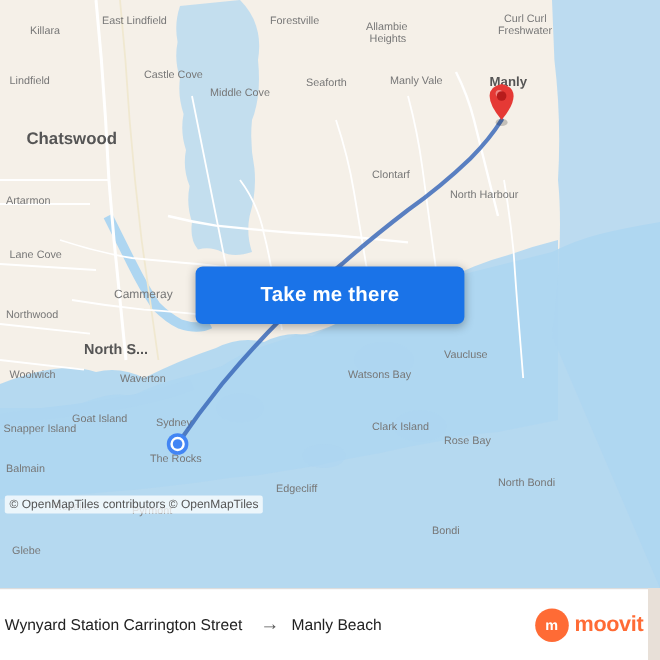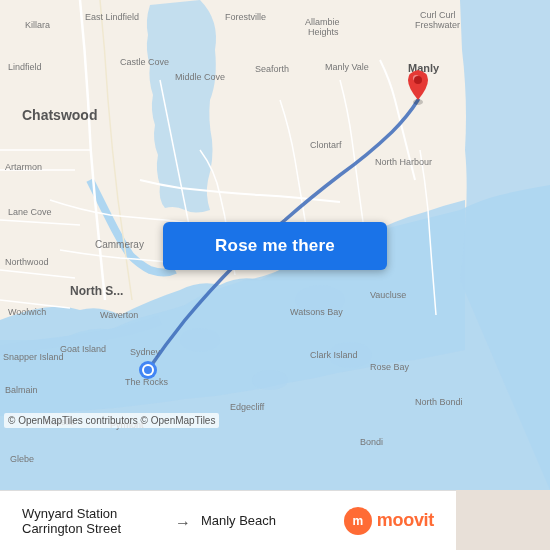--- a/index.html
+++ b/index.html
@@ -42,26 +42,26 @@
       cursor: pointer;
       display: flex;
       align-items: center;
       justify-content: center;
       box-shadow: 0 2px 8px rgba(0,0,0,0.3);
       letter-spacing: 0.2px;
     }
 
     
     #bottom-bar {
-      width: 456px;
+      width: 540px;
       height: 60px;
       background: white;
       display: flex;
       align-items: center;
-      padding: 0 22px;
+      padding: 0 4px;
       border-top: 1px solid #ddd;
       gap: 0;
     }
 
     #attribution {
       position: absolute;
       bottom: 62px;
       left: 4px;
       font-size: 10px;
       color: #555;
@@ -223,21 +223,21 @@
       <circle cx="0" cy="0" r="9" fill="#4285f4"></circle>
       <circle cx="0" cy="0" r="6" fill="white"></circle>
       <circle cx="0" cy="0" r="4" fill="#4285f4"></circle>
     </g>
   </svg>
 
   
   <div id="attribution">© OpenMapTiles contributors © OpenMapTiles</div>
 
   
-  <button id="take-me-there-btn">Rose me there</button>
+  <button id="take-me-there-btn">Take me there</button>
 
 </div>
 
 <div id="bottom-bar">
   <span id="from-label">Wynyard Station Carrington Street</span>
   <span id="arrow-icon">→</span>
   <span id="to-label">Manly Beach</span>
   <div id="moovit-logo">
     <div id="moovit-icon">
       <span>m</span>

